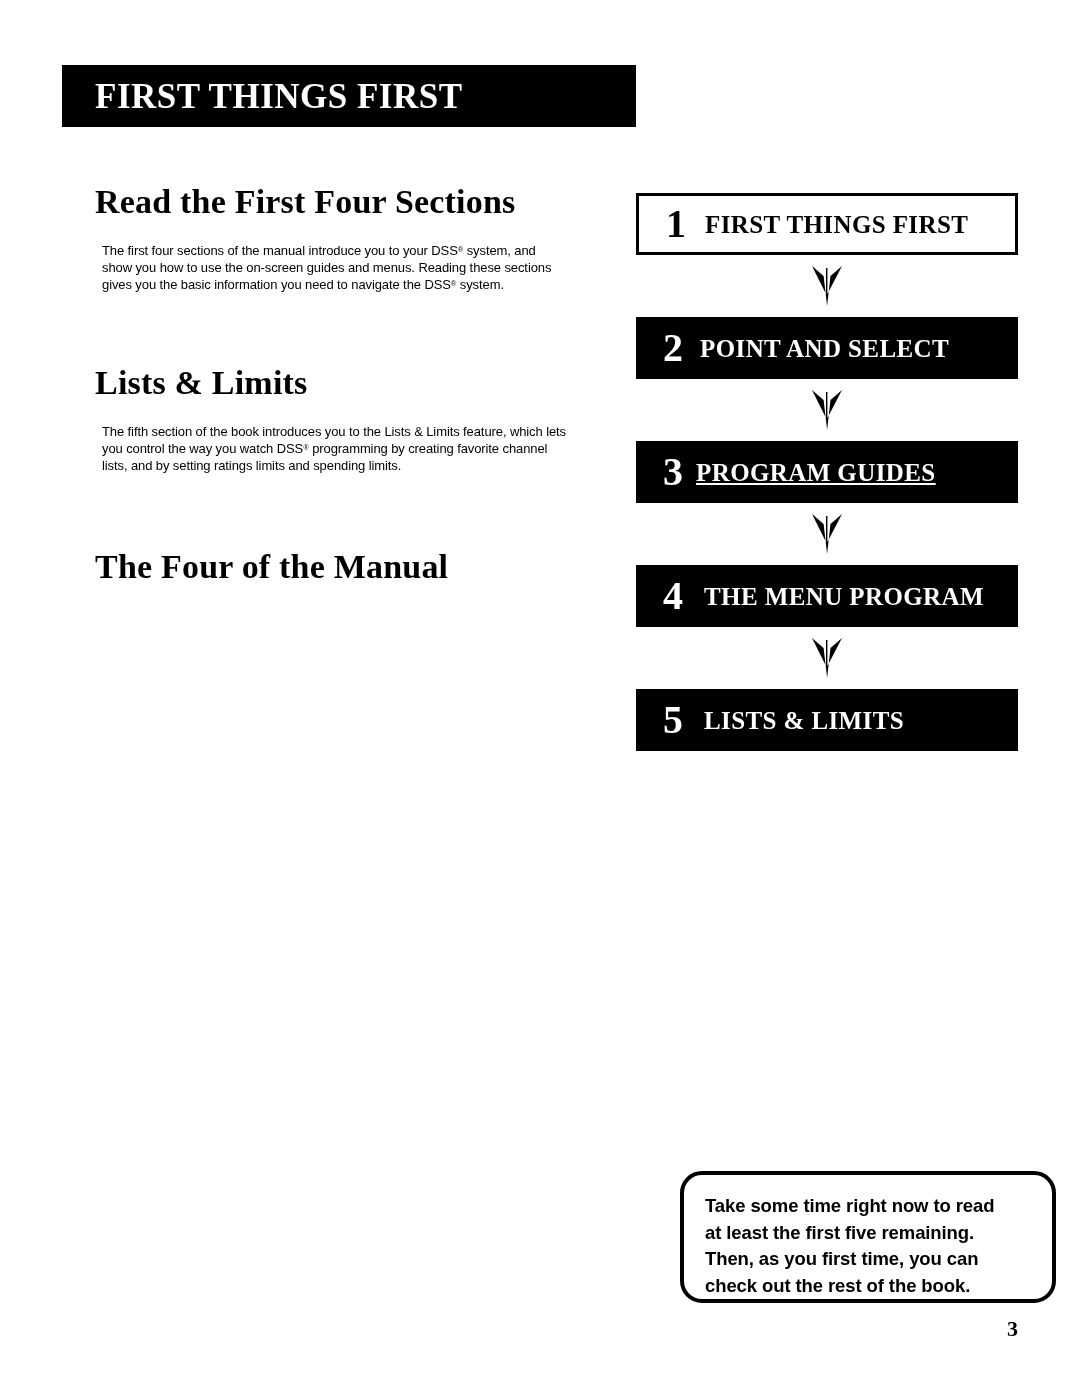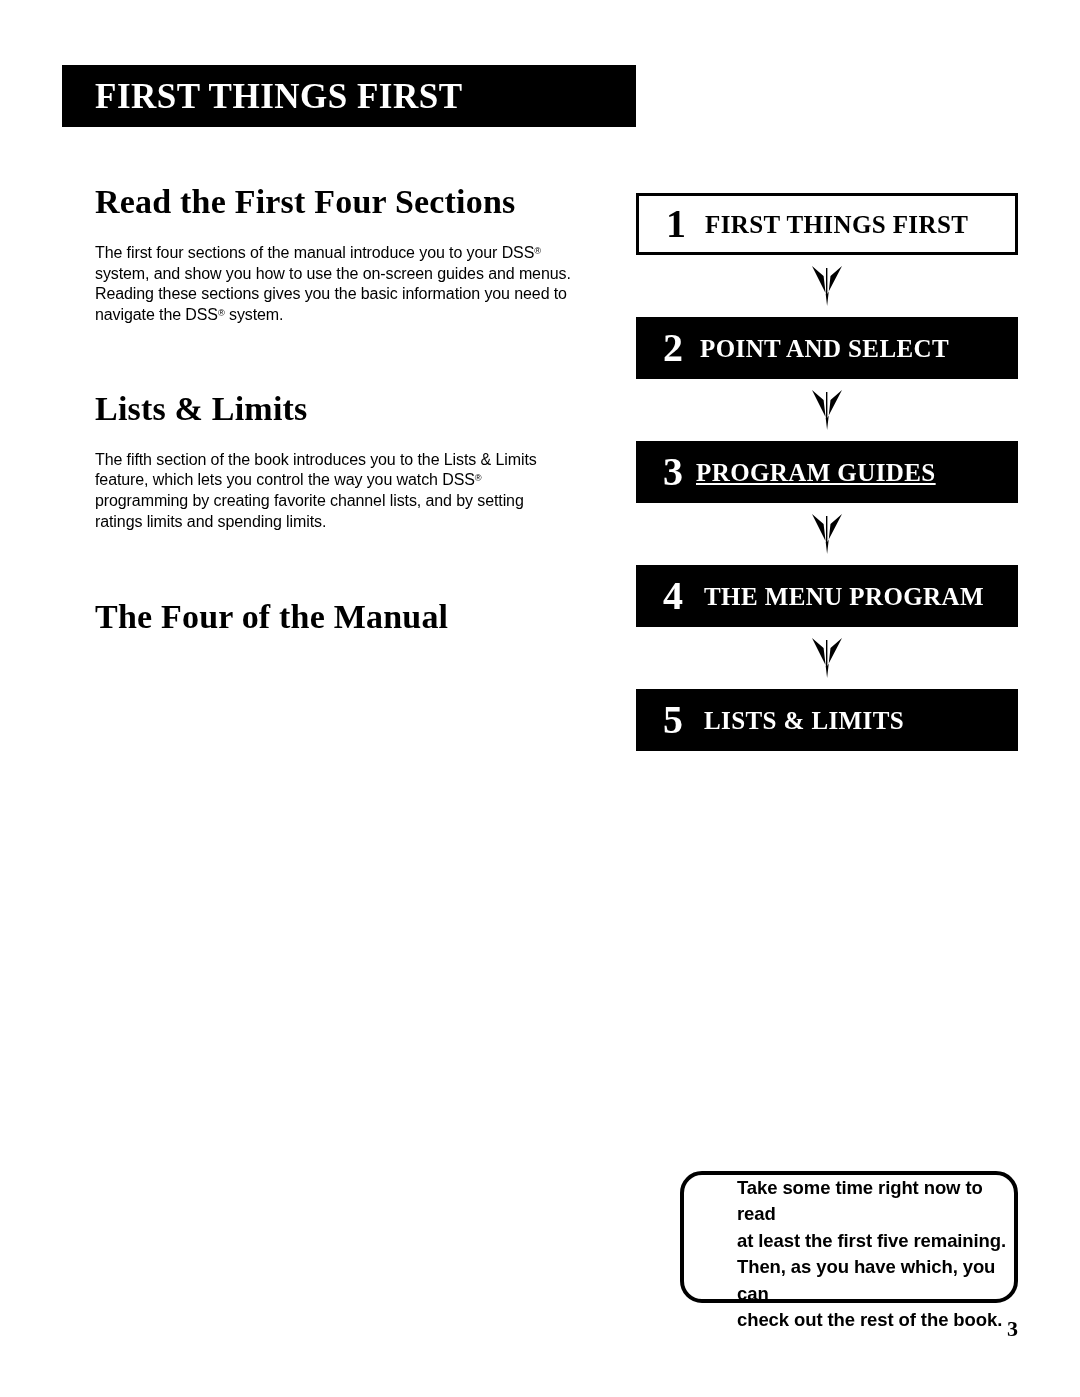--- a/index.html
+++ b/index.html
@@ -48,23 +48,23 @@
   .section-heading {
     font-family: "Liberation Serif", serif;
     font-weight: bold;
     font-size: 34px;
     line-height: 1.12;
     margin: 0 0 22px 0;
     letter-spacing: 0.2px;
   }
   .section-body {
     font-family: "Liberation Sans", sans-serif;
-    font-size: 16px;
+    font-size: 13px;
     line-height: 1.29;
-    margin: 0;
+    margin: 7px;
     letter-spacing: -0.1px;
   }
   .sec-gap-1 { height: 64px; }
   .sec-gap-2 { height: 66px; }
   sup.reg {
     font-size: 0.58em;
     vertical-align: 0.42em;
     line-height: 0;
   }
 
@@ -123,29 +123,28 @@
     align-items: center;
     justify-content: center;
   }
   .flow-arrow svg { display: block; }
 
   
   .callout {
     position: absolute;
     left: 680px;
     top: 1171px;
-    width: 338px;
+    width: 376px;
     height: 132px;
     box-sizing: border-box;
     border: 4px solid #000000;
     border-radius: 22px;
     background: #ffffff;
     display: flex;
-    align-items: flex-start;
-    padding-left: 32px;
+    align-items: flex-end;
   }
   .callout-text {
     font-family: "Liberation Sans", sans-serif;
     font-weight: bold;
     font-size: 18.5px;
     line-height: 1.43;
     margin: 0 0 0 21px;
     letter-spacing: -0.1px;
   }
 
@@ -246,16 +245,16 @@
   </div>
 
   <div class="flow-box filled b5">
     <span class="flow-num">5</span>
     <span class="flow-label">LISTS &amp; LIMITS</span>
   </div>
 
 </div>
 
 <div class="callout">
-  <p class="callout-text"><span>Take some time right now to read</span><br><span>at least the first five remaining.</span><br><span>Then, as you have which, you can</span><br><span>check out the rest of the book.</span></p>
+  <p class="callout-text"><span>Take some time right now to read</span><br><span>at least the first five remaining.</span><br><span>Then, as you first time, you can</span><br><span>check out the rest of the book.</span></p>
 </div>
 
 <div class="page-number">3</div>
 
 </body></html>

